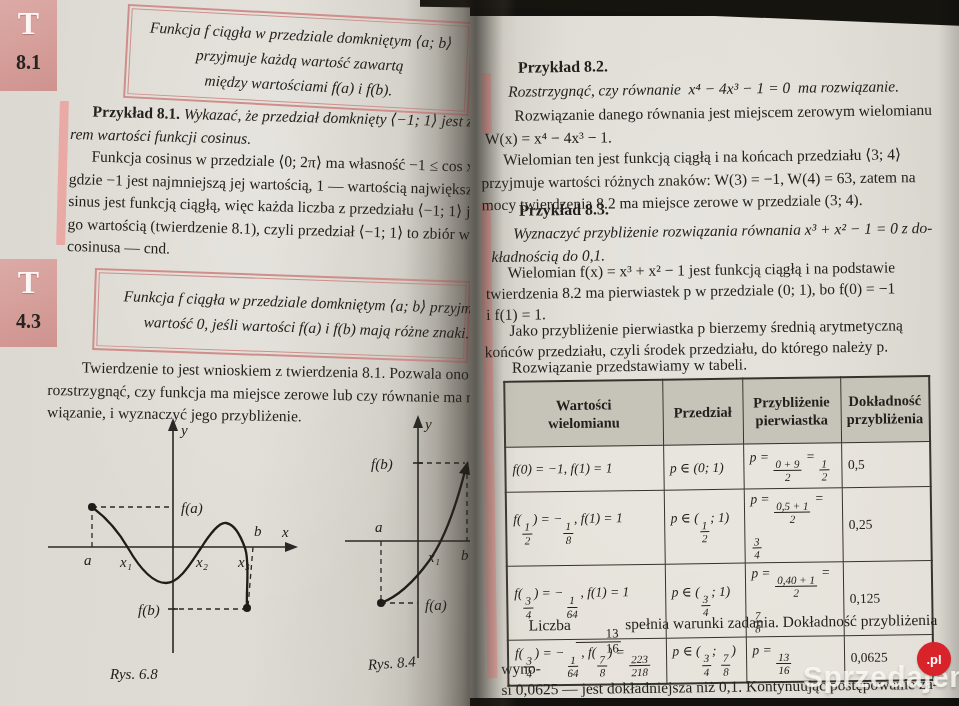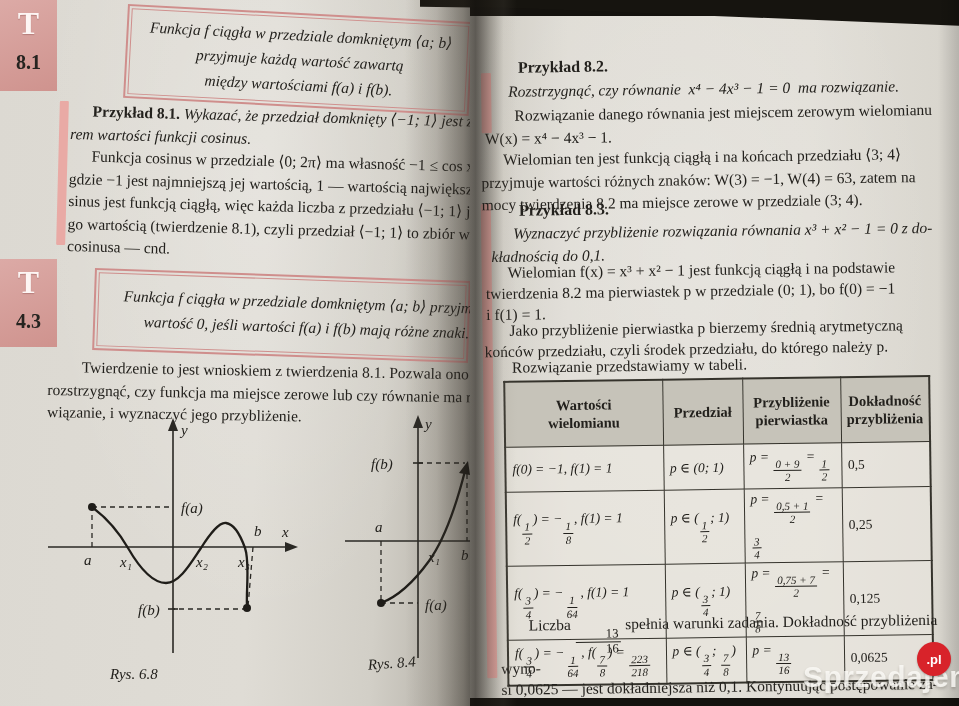--- a/index.html
+++ b/index.html
@@ -249,21 +249,21 @@
                   <span class="fr-d">4</span>
                 </span>) = −<span class="frac">
                   <span class="fr-n">1</span>
                   <span class="fr-d">64</span>
                 </span>,  f(1) = 1</td>
             <td class="math">p ∈ (<span class="frac">
                   <span class="fr-n">3</span>
                   <span class="fr-d">4</span>
                 </span>; 1)</td>
             <td class="math">p = <span class="frac">
-                  <span class="fr-n">0,75 + 7</span>
+                  <span class="fr-n">0,40 + 1</span>
                   <span class="fr-d">2</span>
                 </span> = <span class="frac">
                   <span class="fr-n">7</span>
                   <span class="fr-d">8</span>
                 </span></td>
             <td>0,125</td>
           </tr>
           <tr>
             <td class="math" style="height:40px;">f(<span class="frac">
                   <span class="fr-n">3</span>

